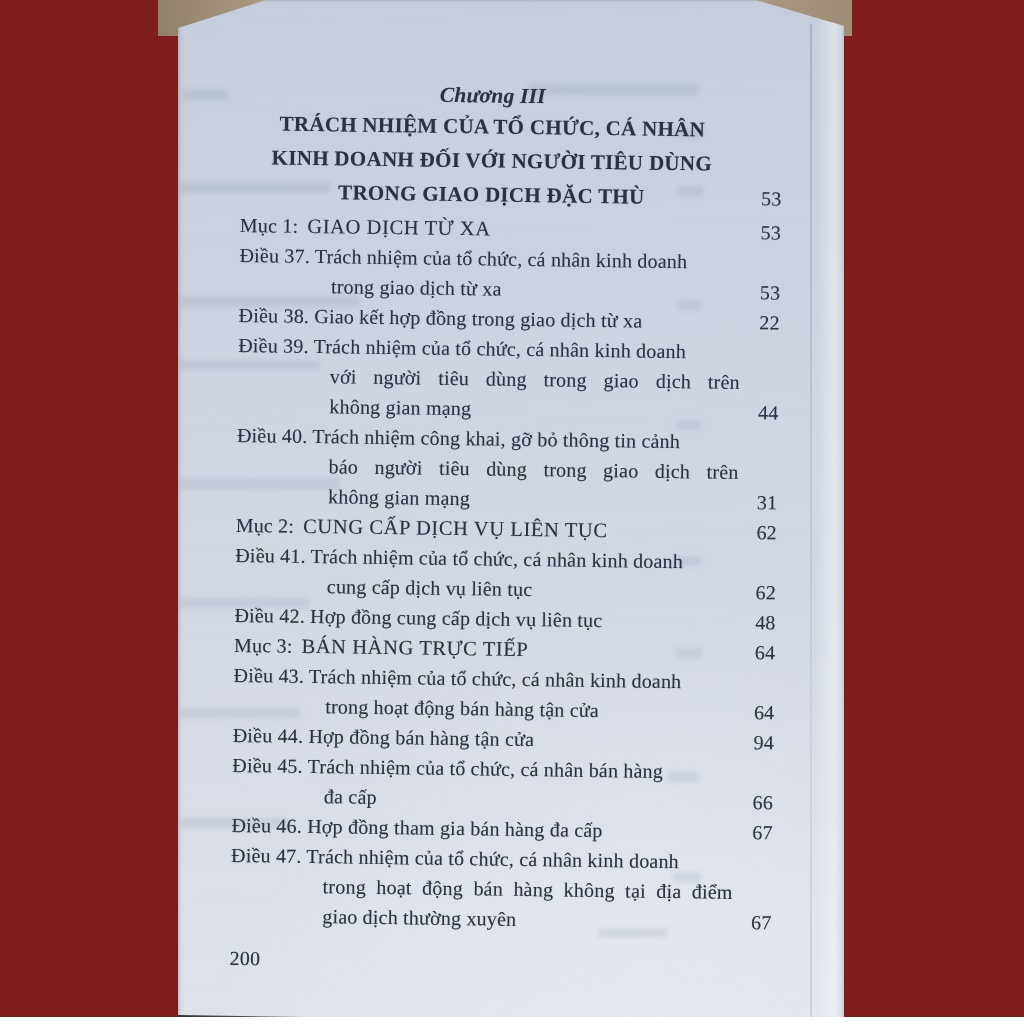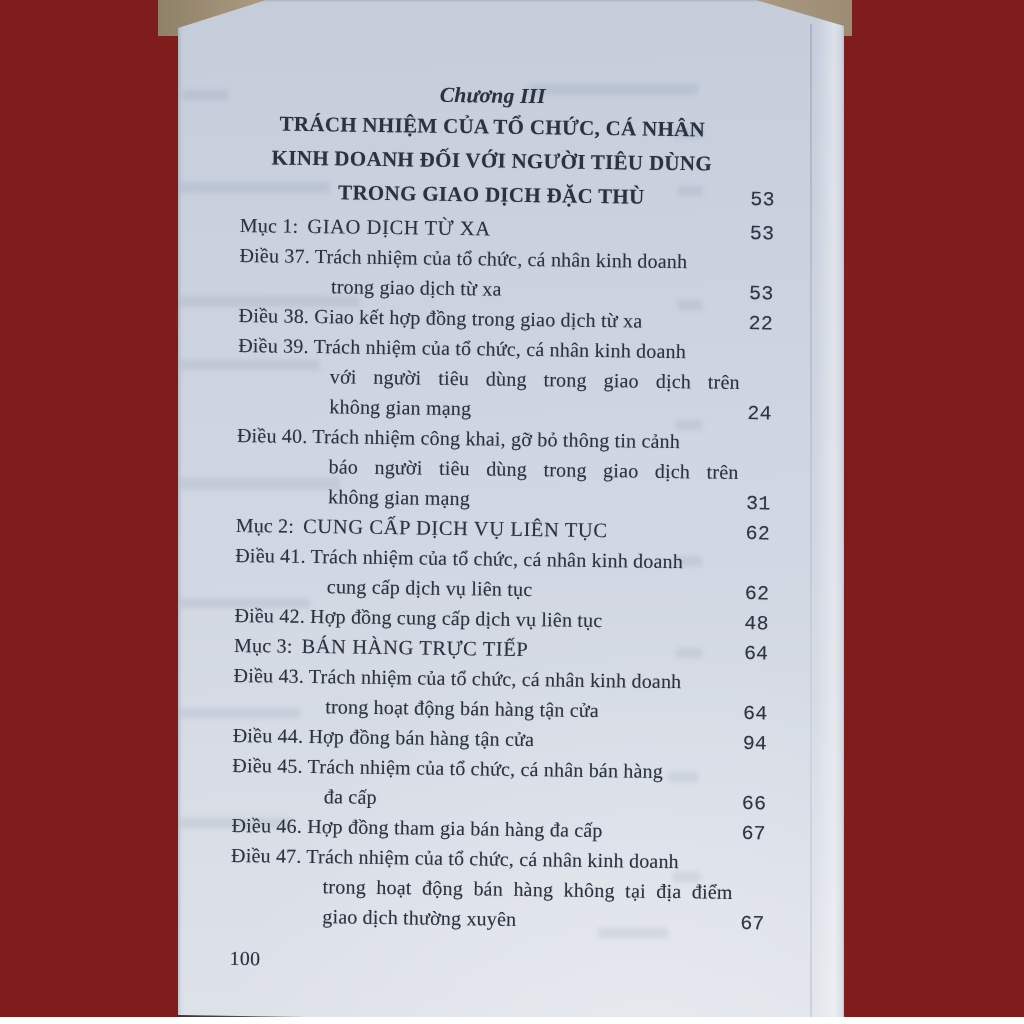--- a/index.html
+++ b/index.html
@@ -27,21 +27,21 @@
           clip-path:polygon(0 25%,100% 60%,100% 100%,0 100%);}
   
   .ghost{position:absolute;background:rgba(72,88,122,0.10);filter:blur(2.5px);border-radius:2px;}
 
   .toc{position:absolute;left:64px;top:77px;width:552px;
        transform:rotate(0.8deg);transform-origin:0 0;
        font-size:20px;line-height:30px;color:#2c3340;letter-spacing:0.2px;
        text-shadow:0 0 1px rgba(44,51,64,0.35);}
   .row{display:flex;align-items:baseline;height:30px;}
   .row .t{white-space:nowrap;}
-  .row .num{margin-left:auto;min-width:42px;text-align:left;font-size:20px;color:#2e3545;font-family:Liberation Mono, monospace;}
+  .row .num{margin-left:auto;min-width:42px;text-align:center;font-size:20px;color:#2e3545;}
   .row.chapter-label{height:31px;}
   .row.chapter-label .t{width:502px;text-align:center;font-style:italic;font-weight:bold;font-size:21.5px;}
   .row.title{height:34px;}
   .row.title .t{width:502px;text-align:center;font-weight:bold;font-size:21px;letter-spacing:0.3px;}
   .row.muc .pfx{margin-right:9px;}
   .row.muc .t2{letter-spacing:0.6px;font-size:20.5px;}
   .row.cont .t{margin-left:92px;}
   .row.contj .t{margin-left:92px;width:410px;white-space:normal;
                 text-align:justify;text-align-last:justify;}
   .footer-row{margin-top:13px;height:30px;}
@@ -107,21 +107,21 @@
           <span class="num">22</span>
         </div>
       <div class="row">
           <span class="t">Điều 39. Trách nhiệm của tổ chức, cá nhân kinh doanh</span>
         </div>
       <div class="row contj">
           <span class="t">với người tiêu dùng trong giao dịch trên</span>
         </div>
       <div class="row cont">
           <span class="t">không gian mạng</span>
-          <span class="num">24</span>
+          <span class="num">44</span>
         </div>
       <div class="row">
           <span class="t">Điều 40. Trách nhiệm công khai, gỡ bỏ thông tin cảnh</span>
         </div>
       <div class="row contj">
           <span class="t">báo người tiêu dùng trong giao dịch trên</span>
         </div>
       <div class="row cont">
           <span class="t">không gian mạng</span>
           <span class="num">31</span>
@@ -176,19 +176,19 @@
         </div>
       <div class="row contj">
           <span class="t">trong hoạt động bán hàng không tại địa điểm</span>
         </div>
       <div class="row cont">
           <span class="t">giao dịch thường xuyên</span>
           <span class="num">67</span>
         </div>
 
       <div class="row footer-row">
-          <span class="t">100</span>
+          <span class="t">200</span>
         </div>
     </div>
   </div>
 
   <div class="underpages"></div>
 </div>
 
 </body></html>

